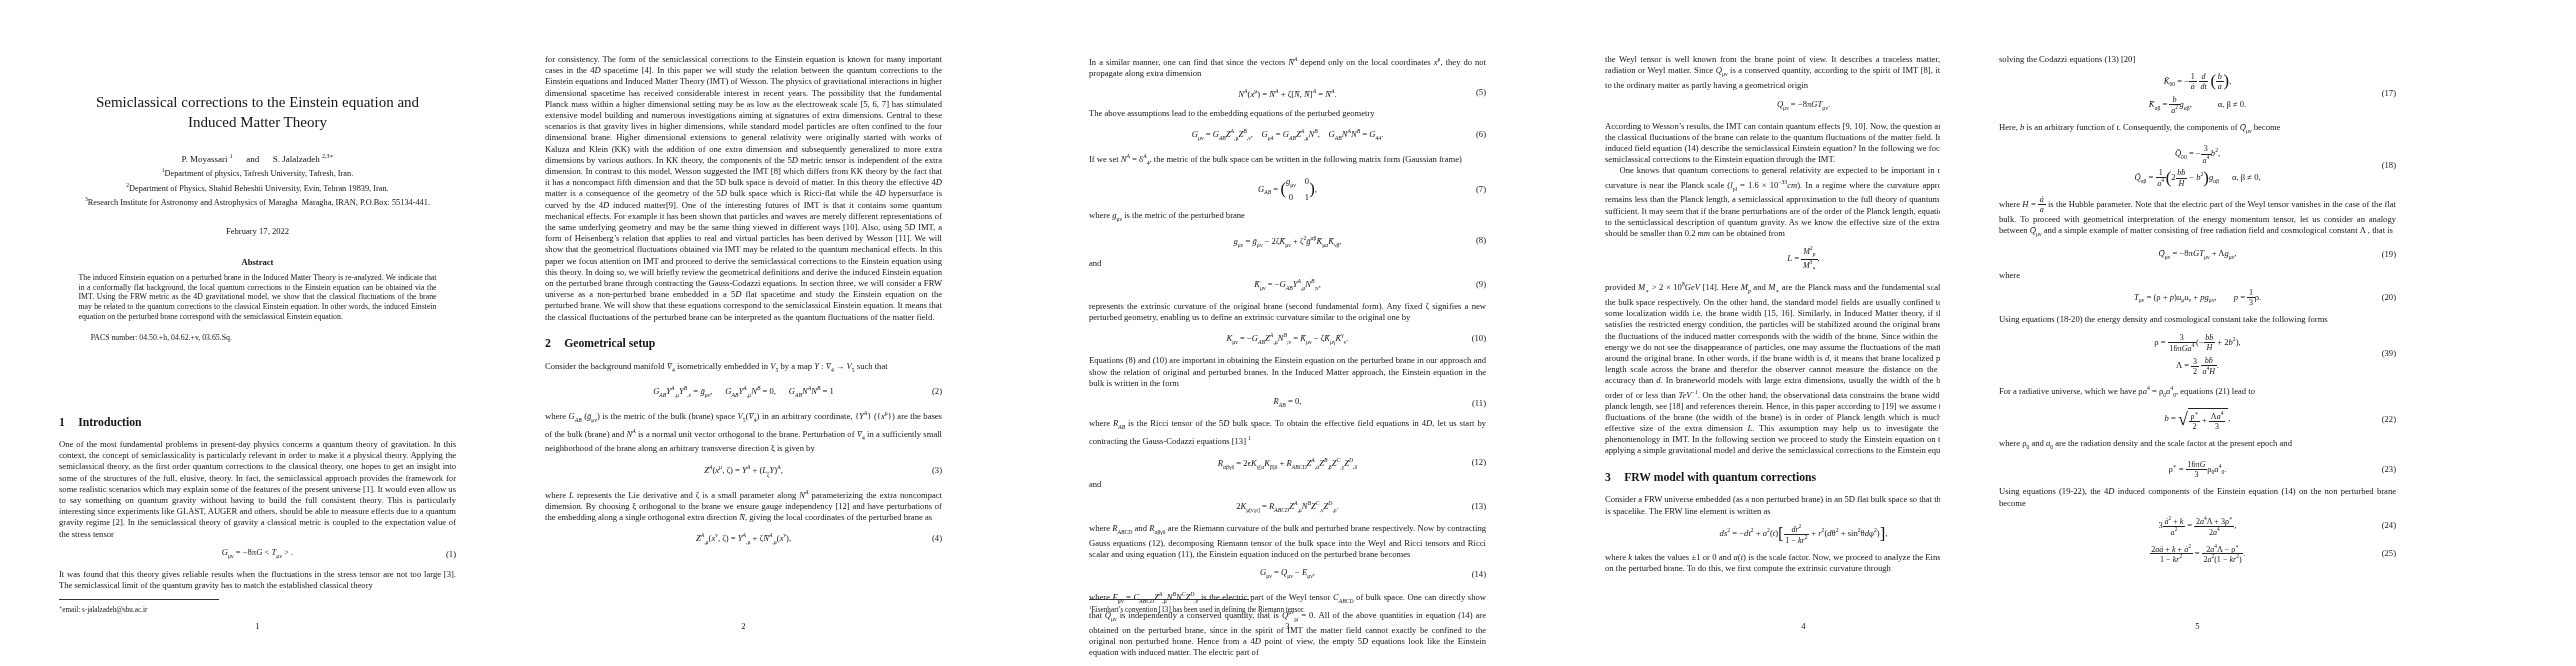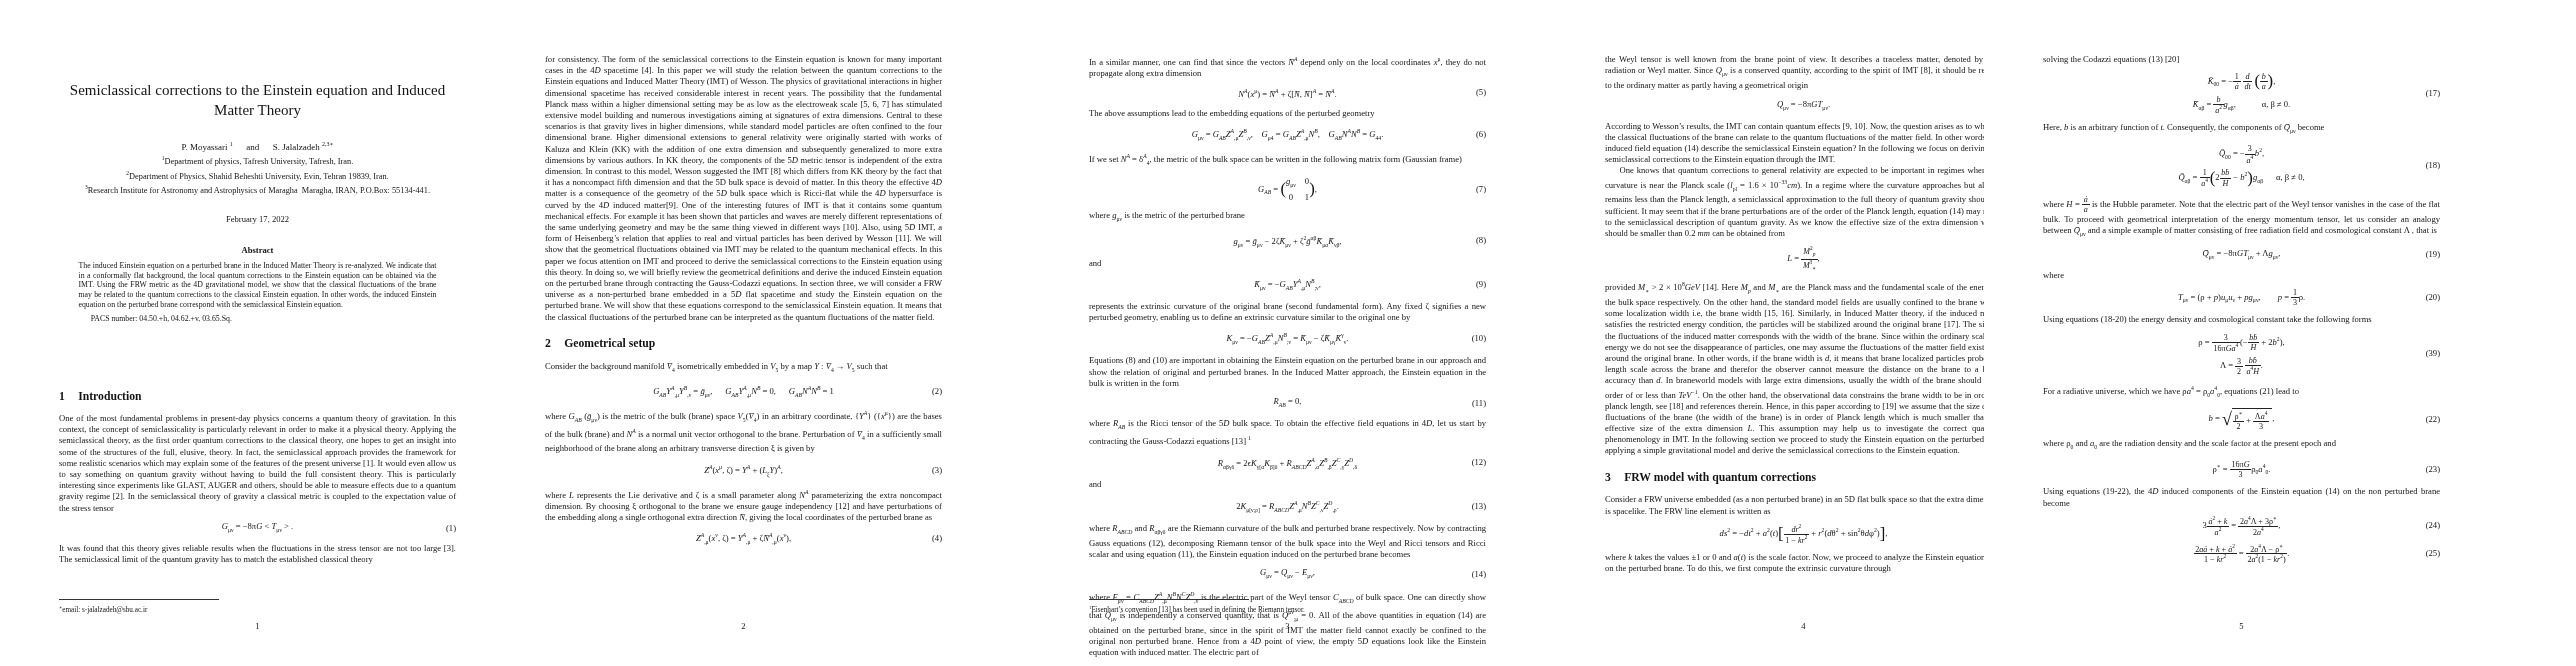--- a/index.html
+++ b/index.html
@@ -8,28 +8,28 @@
   .watermark {
     position:absolute; left:7.8px; top:649px;
     transform:rotate(-90deg); transform-origin:0 0;
     white-space:nowrap; font-size:15px; letter-spacing:5px; color:#979797;
   }
 
   .page { position:absolute; top:0; width:515px; height:667px; overflow:hidden; background:#fff; }
   .content { width:397px; margin:0 auto; padding-top:54px; font-size:8.6px; line-height:11.2px; text-align:justify; }
   .page.first .content { padding-top:77px; }
 
-  .ptitle { font-size:15px; line-height:19.5px; text-align:center; font-weight:normal; margin:4px; }
+  .ptitle { font-size:15px; line-height:19.5px; text-align:center; font-weight:normal; margin:16px; }
   .authors { text-align:center; margin-top:19px; font-size:9px; text-indent:0; }
   .affil   { text-align:center; font-size:8.3px; line-height:11.7px; text-indent:0; }
   .date    { text-align:center; margin-top:17px; font-size:8.6px; text-indent:0;font-family:Liberation Serif, serif; }
 
   .absh { text-align:center; font-weight:bold; margin-top:20px; font-size:8.6px; }
   .abs  { width:358px; margin:5px auto 0; font-size:7.8px; line-height:9.7px; text-align:justify; }
-  .pacs { width:358px; margin:4px auto; font-size:7.8px; line-height:9.7px; text-align:left; text-indent:12.2px; }
+  .pacs { width:358px; margin:11px auto; font-size:7.8px; line-height:9.7px; text-align:left; text-indent:12.2px; }
 
   .sp { height:48px; }
 
   .sec { font-size:11.7px; font-weight:bold; margin:15.6px 0 11px 0; text-align:left; }
   .secnum { margin-right:13.3px; }
 
   .para { margin:0; }
   .ind  { text-indent:14.5px; }
 
   .eq { position:relative; margin:7.2px 0; }
@@ -190,21 +190,21 @@
         <div class="sec"><span class="secnum">3</span><span>FRW model with quantum corrections</span></div>
         <div class="para">Consider a FRW universe embedded (as a non perturbed brane) in an 5D flat bulk space so that the extra dimension is spacelike. The FRW line element is written as</div>
         <div class="eq">
           <span class="eqbody"><i>ds</i><sup>2</sup> = −<i>dt</i><sup>2</sup> + <i>a</i><sup>2</sup>(<i>t</i>)<span class="bp">[</span><span class="fr"><span class="t"><i>dr</i><sup>2</sup></span><span class="b">1 − <i>kr</i><sup>2</sup></span></span> + <i>r</i><sup>2</sup>(<i>d</i>θ<sup>2</sup> + sin<sup>2</sup>θ<i>d</i>φ<sup>2</sup>)<span class="bp">]</span>,</span>
           <span class="eqnum">(16)</span>
         </div>
         <div class="para">where <i>k</i> takes the values ±1 or 0 and <i>a</i>(<i>t</i>) is the scale factor. Now, we proceed to analyze the Einstein equation (14) on the perturbed brane. To do this, we first compute the extrinsic curvature through</div>
       </div>
       <div class="pageno">4</div>
     </div>
-    <div class="page" style="left: 1984px;">
+    <div class="page" style="left: 1940px;">
       <div class="content">
         <div class="para">solving the Codazzi equations (13) [20]</div>
         <div class="eq">
           <span class="eqbody">
             <span class="eqrow"><i>K̄</i><sub>00</sub> = −<span class="fr"><span class="t">1</span><span class="b"><i>ȧ</i></span></span> <span class="fr"><span class="t"><i>d</i></span><span class="b"><i>dt</i></span></span> <span class="bp">(</span><span class="fr"><span class="t"><i>b</i></span><span class="b"><i>a</i></span></span><span class="bp">)</span>,</span>
             <span class="eqrow"><i>K̄</i><sub>αβ</sub> = <span class="fr"><span class="t"><i>b</i></span><span class="b"><i>a</i><sup>2</sup></span></span><i>g</i><sub>αβ</sub>,   α, β ≠ 0.</span>
           </span>
           <span class="eqnum">(17)</span>
         </div>
         <div class="para">Here, <i>b</i> is an arbitrary function of <i>t</i>. Consequently, the components of <i>Q̄</i><sub>μν</sub> become</div>

